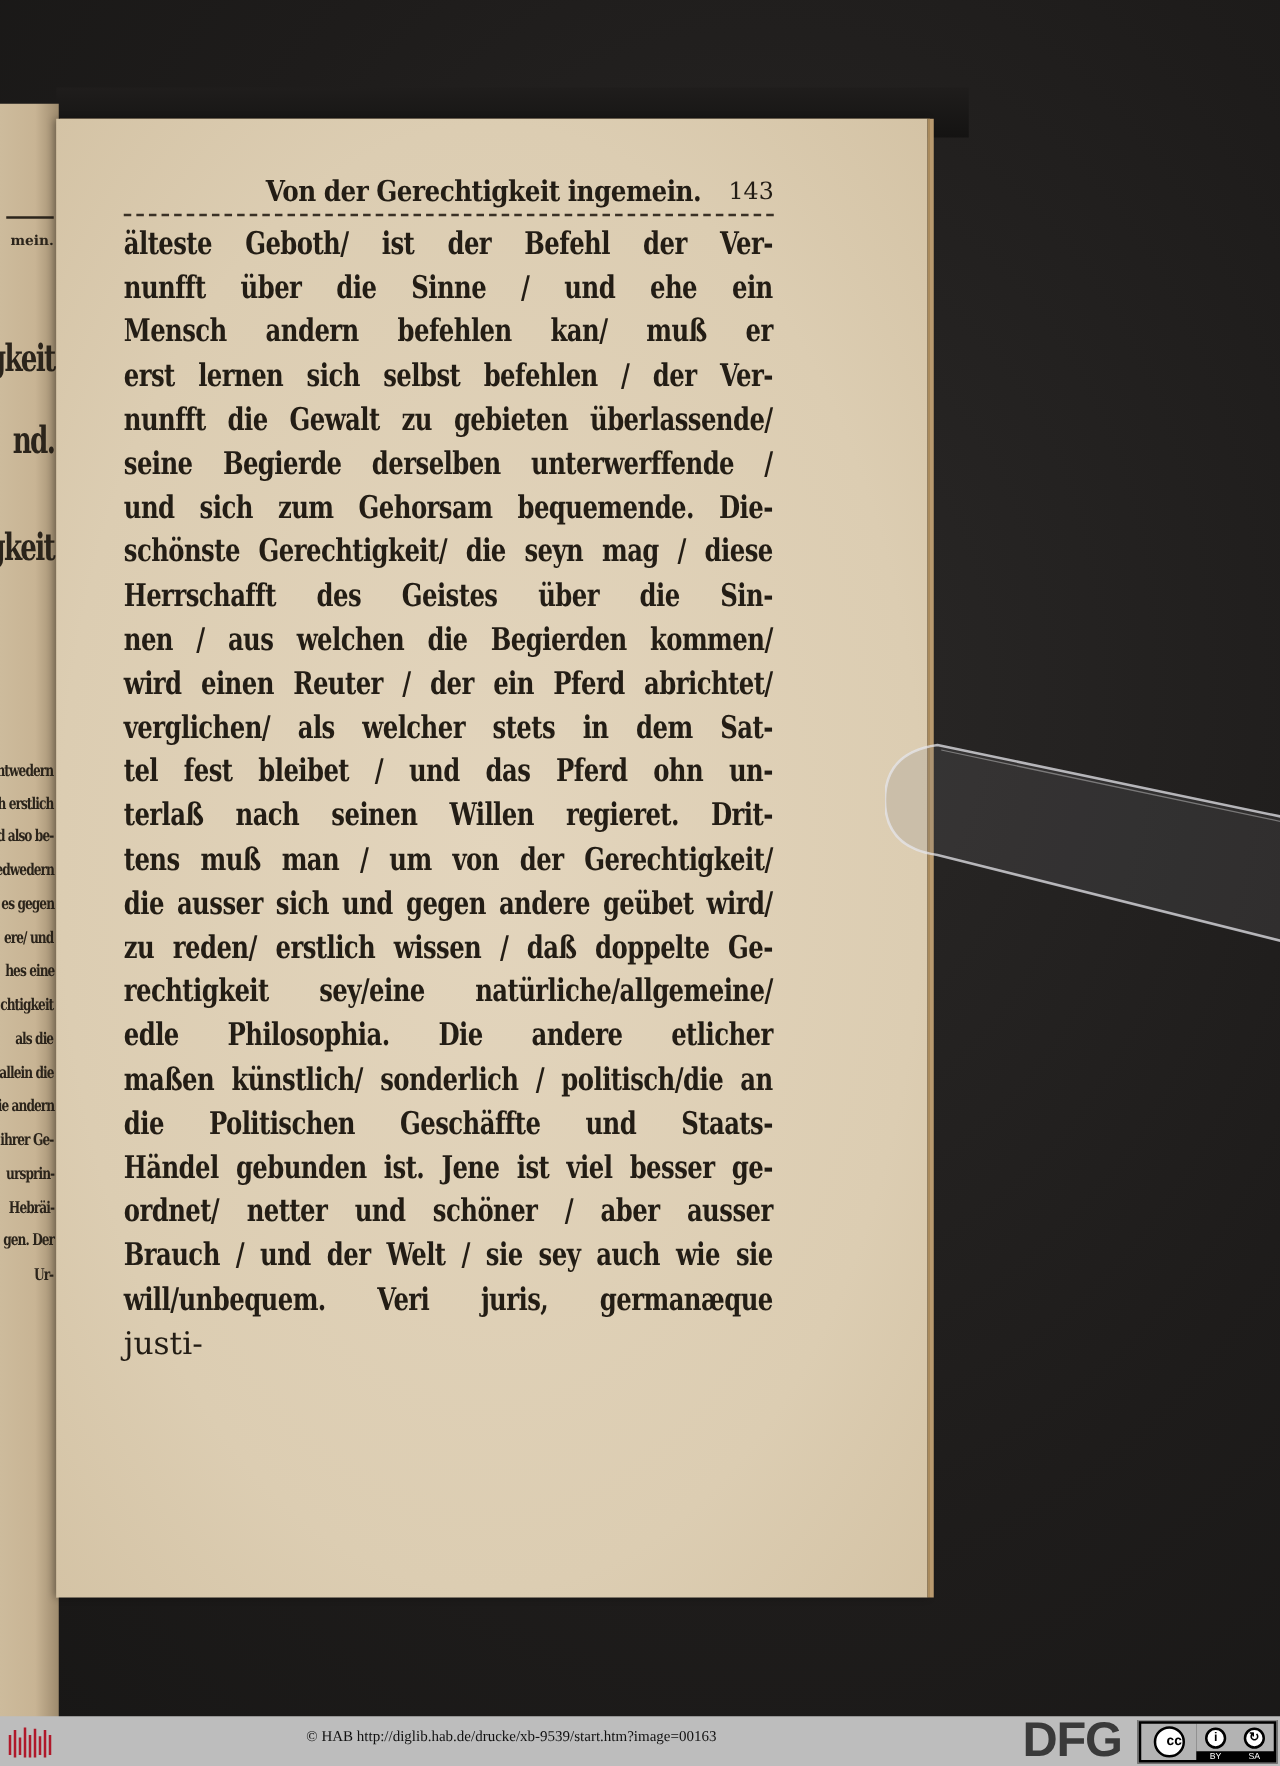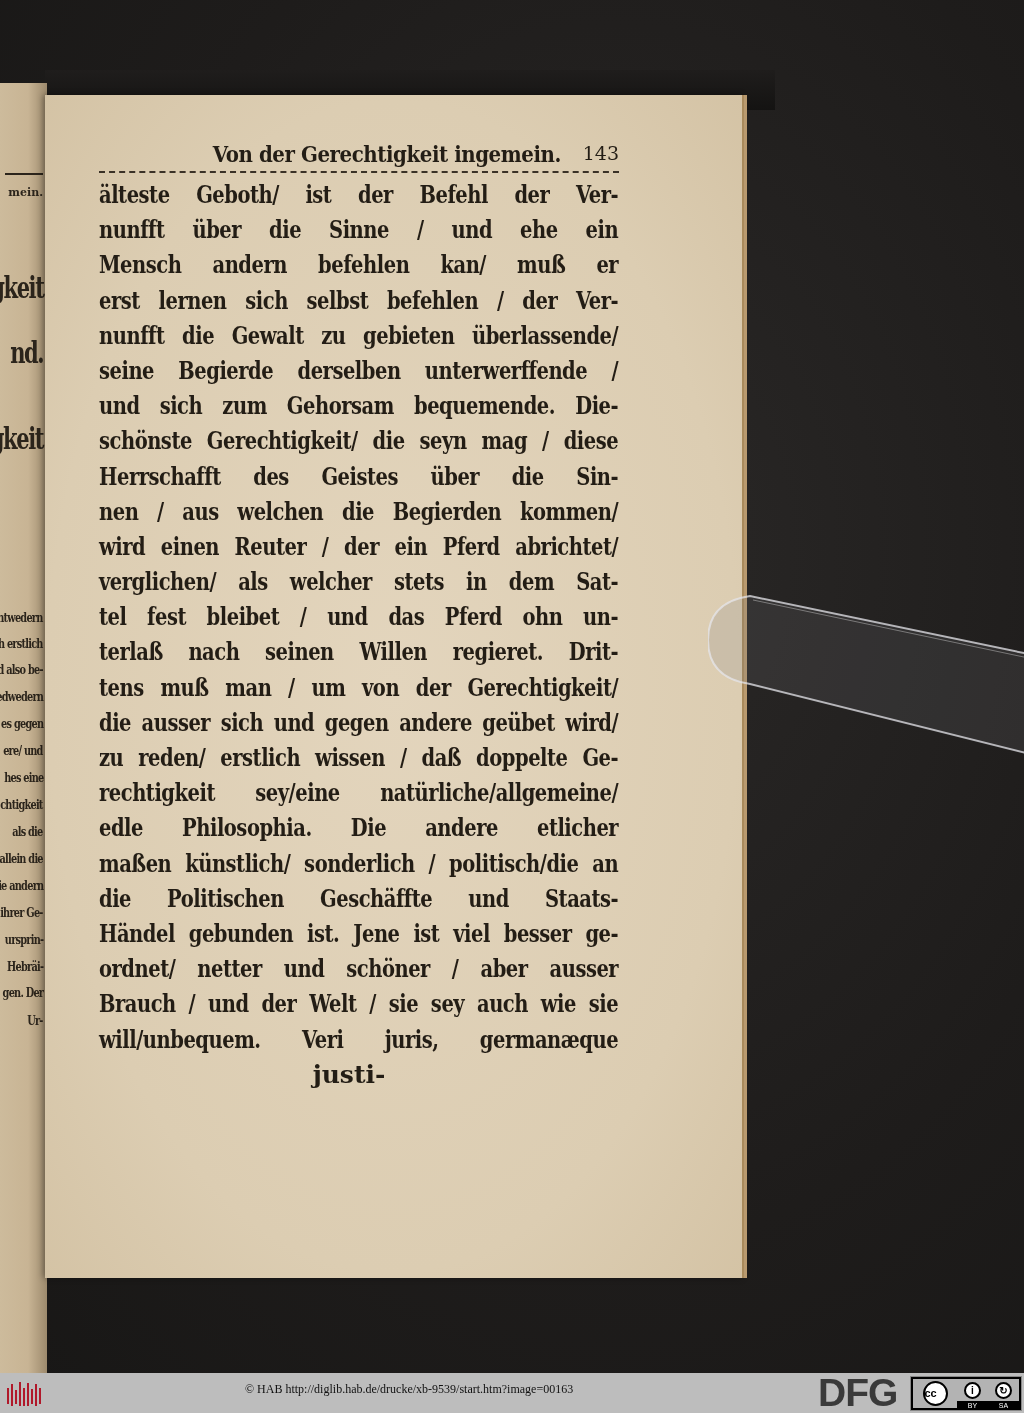--- a/index.html
+++ b/index.html
@@ -57,21 +57,21 @@
       height:0; border-top:2px dashed #3a3126; margin:0 0 4px 0;
     }
     .body-text { margin:0; padding:0; }
     .line {
       height:35.2px; line-height:35.2px; font-size:25px; font-weight:bold;
       white-space:nowrap; text-align:justify; text-align-last:justify;
       letter-spacing:-0.6px;
     }
     .line span.inner { display:inline-block; transform:scaleX(0.78); transform-origin:left; width:128%; text-align:justify; text-align-last:justify; }
     .catchword {
-      text-align:center; font-size:25px; font-weight:bold; height:36px; line-height:36px;
+      text-align:left; font-size:25px; font-weight:normal; height:36px; line-height:36px;
       margin-right:20px;
     }
     
     .glass {
       position:absolute; left:708px; top:588px; width:330px; height:180px;
       pointer-events:none;
     }
     
     .footer {
       position:absolute; left:0; top:1373px; width:1024px; height:40px;
@@ -92,21 +92,21 @@
       position:absolute; left:910px; top:3px; width:112px; height:35px;
       background:#000; border:1px solid #888; box-sizing:border-box;
     }
     .cc-badge .cc-part {
       position:absolute; left:2px; top:2px; width:44px; height:29px; background:#b3b3b3;
       display:flex; align-items:center; justify-content:center;
     }
     .cc-badge .cc-circle {
       width:25px; height:25px; border-radius:50%; background:#fff; border:2px solid #000;
       box-sizing:border-box; font-family:"Liberation Sans", sans-serif; font-weight:bold;
-      font-size:11px; line-height:21px; text-align:left; color:#000;
+      font-size:11px; line-height:21px; text-align:right; color:#000;
     }
     .cc-badge .right-part {
       position:absolute; left:46px; top:2px; width:62px; height:22px; background:#b3b3b3;
       display:flex; justify-content:space-around; align-items:center;
     }
     .cc-badge .small-circle {
       width:17px; height:17px; border-radius:50%; background:#fff; border:2px solid #000;
       box-sizing:border-box; font-family:"Liberation Sans", sans-serif; font-weight:bold;
       font-size:10px; line-height:13px; text-align:center; color:#000;
     }

